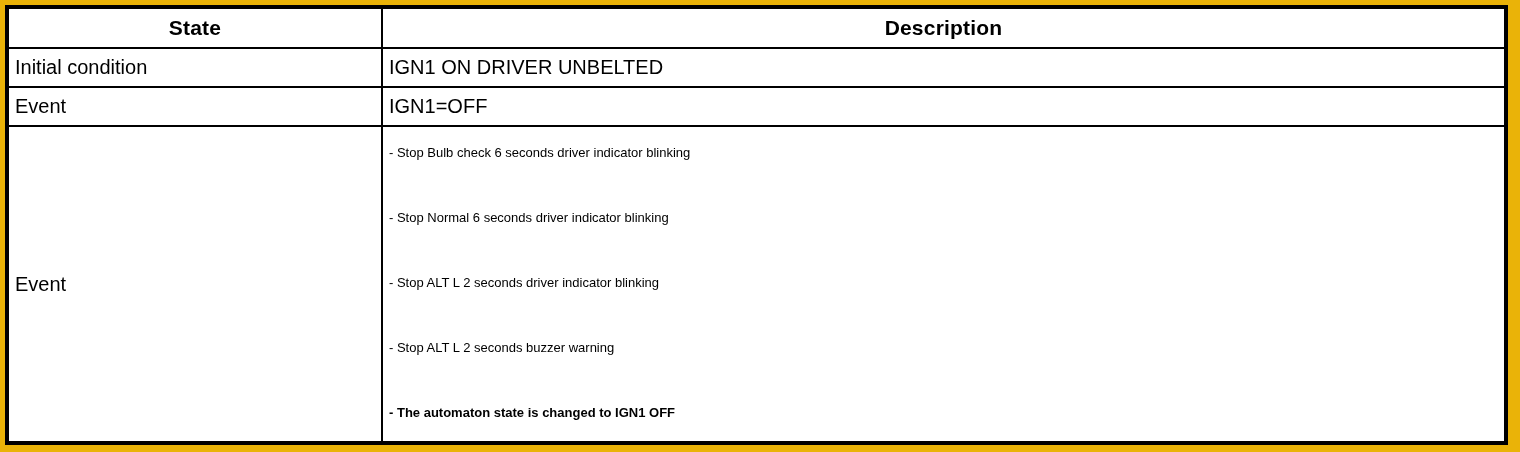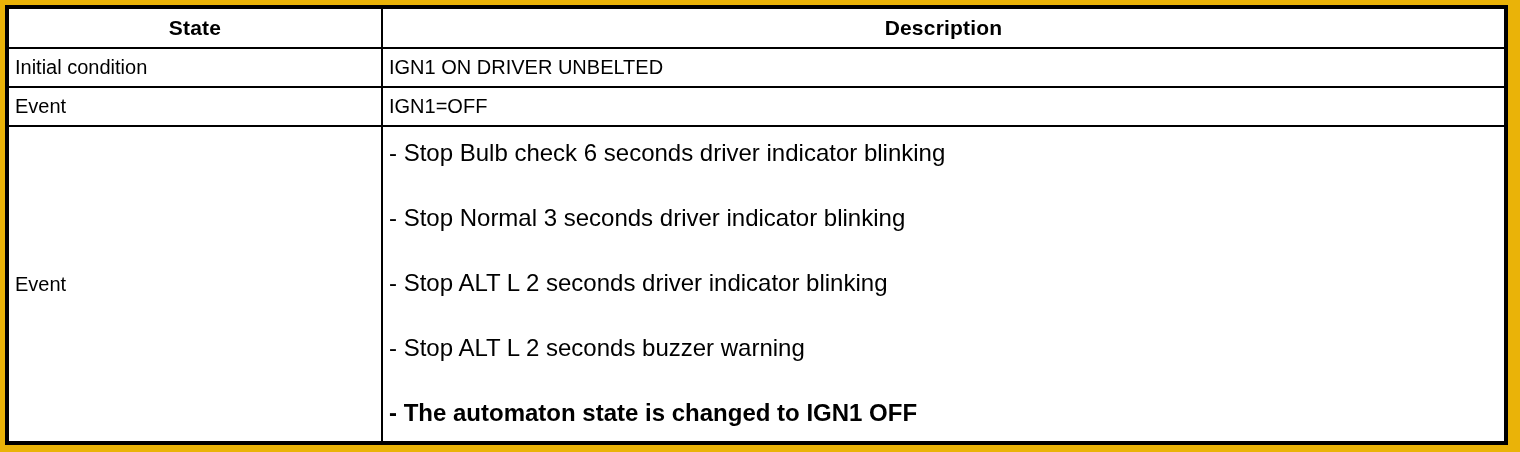--- a/index.html
+++ b/index.html
@@ -53,21 +53,21 @@
     overflow: hidden;
   }
   tr.simple-row { height: 39px; }
   td.action-desc-cell {
     vertical-align: top;
     padding: 15px 6px 10px 6px;
   }
   .action-line {
     line-height: 22px;
     margin: 0 0 43px 0;
-    font-size: 24px;
+    font-size: 13px;
     white-space: nowrap;
   }
   .action-line:last-child { margin-bottom: 0; font-weight: bold; }
 </style>
 </head>
 <body>
 
 <div class="page">
   <table class="spec-table">
     <colgroup>
@@ -86,21 +86,21 @@
         <td>IGN1 ON DRIVER UNBELTED</td>
       </tr>
       <tr class="simple-row">
         <td>Event</td>
         <td>IGN1=OFF</td>
       </tr>
       <tr>
         <td>Event</td>
         <td class="action-desc-cell">
           <div class="action-line">- Stop Bulb check 6 seconds driver indicator blinking</div>
-          <div class="action-line">- Stop Normal 3 seconds driver indicator blinking</div>
+          <div class="action-line">- Stop Normal 6 seconds driver indicator blinking</div>
           <div class="action-line">- Stop ALT L 2 seconds driver indicator blinking</div>
           <div class="action-line">- Stop ALT L 2 seconds buzzer warning</div>
           <div class="action-line">- The automaton state is changed to IGN1 OFF</div>
         </td>
       </tr>
     </tbody>
   </table>
 </div>
 
 </body></html>

